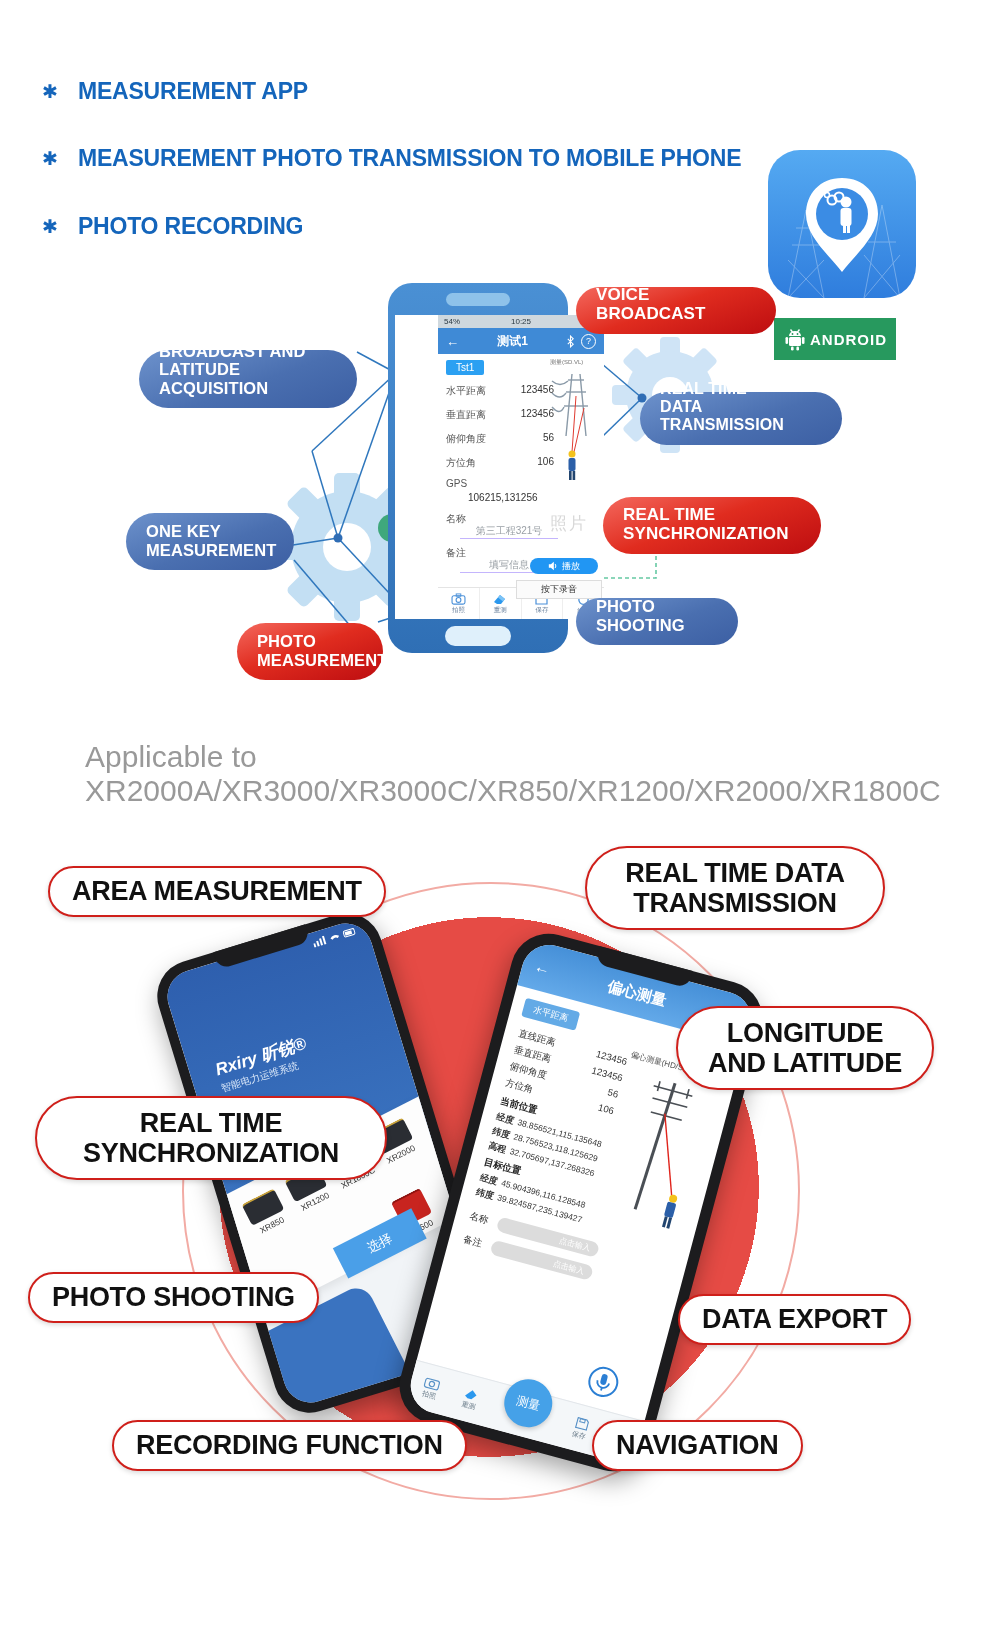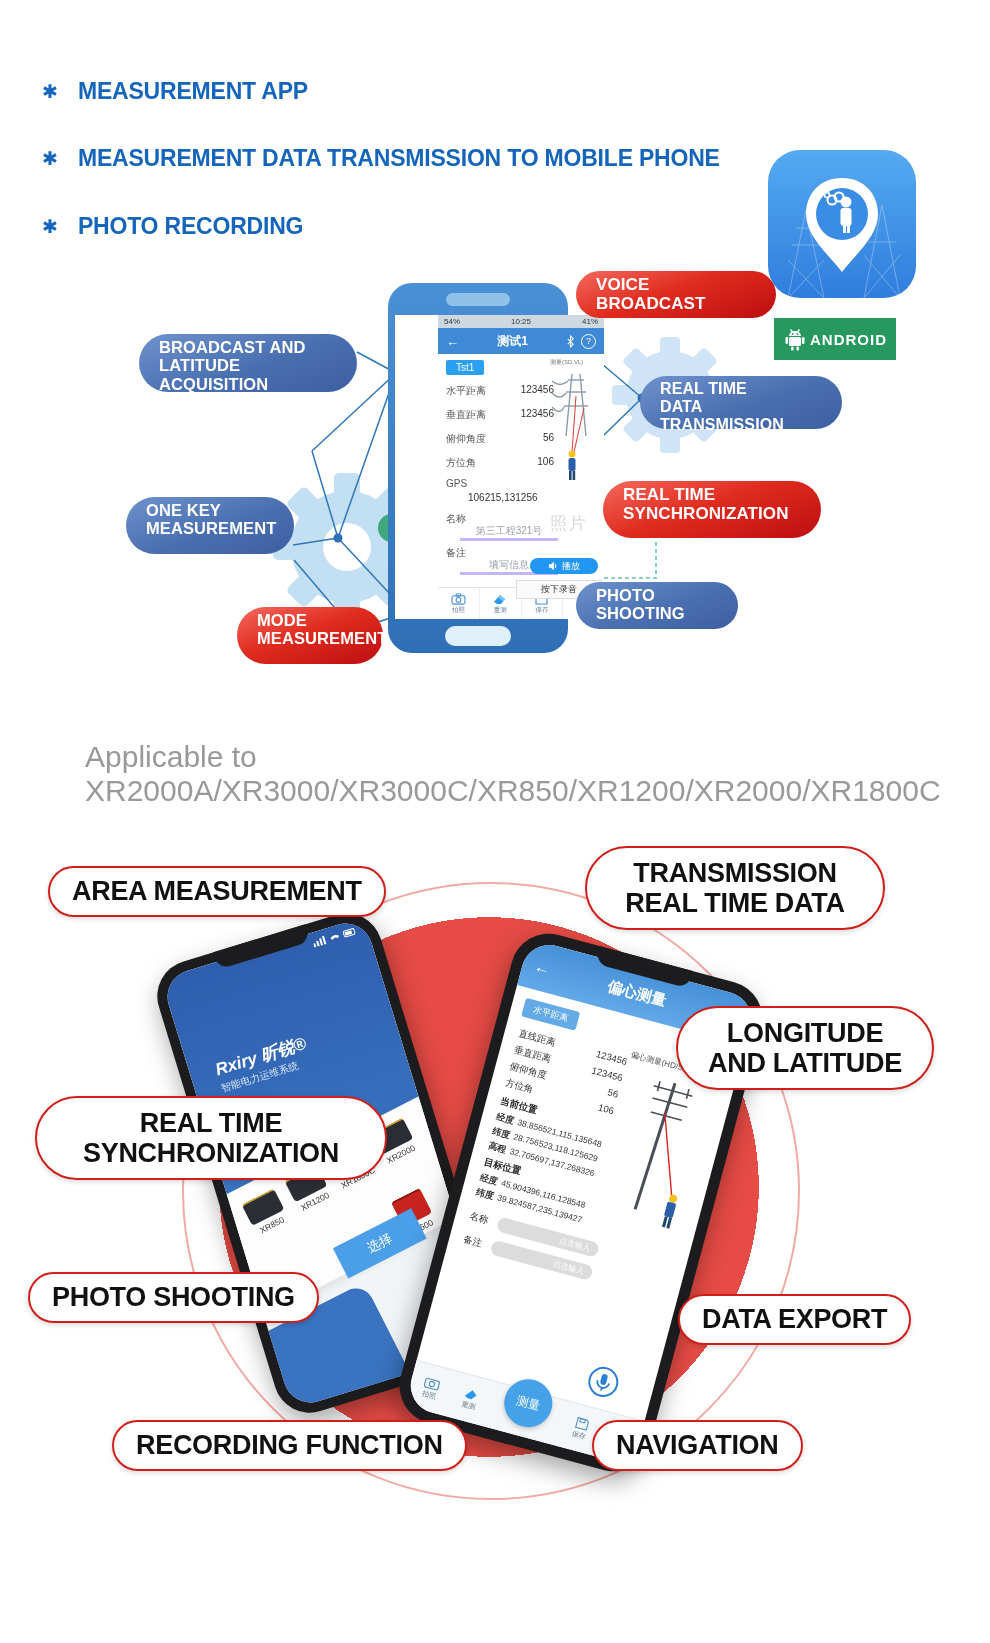--- a/index.html
+++ b/index.html
@@ -20,42 +20,42 @@
            display:flex;align-items:center;justify-content:center;gap:3px;}
   .androidbadge .atxt{color:#fff;font-size:15px;font-weight:bold;letter-spacing:1px;}
 
   
   .net{position:absolute;left:0;top:260px;z-index:2;}
   .gear{position:absolute;z-index:1;}
   .greendot{position:absolute;left:378px;top:514px;width:28px;height:28px;border-radius:50%;
             background:#3fa87c;z-index:1;}
 
   .pill{position:absolute;z-index:4;border-radius:999px;color:#fff;font-weight:bold;
-        display:flex;flex-direction:column;justify-content:flex-start;line-height:1.12;
-        padding:4px 20px;box-sizing:border-box;letter-spacing:.1px;}
+        display:flex;flex-direction:column;justify-content:flex-end;line-height:1.12;
+        padding:11px 20px;box-sizing:border-box;letter-spacing:.1px;margin-top:16px;}
   .pill.red{background:linear-gradient(160deg,#f4695e 0%,#e02c1f 45%,#bd0d10 100%);}
   .pill.blue{background:linear-gradient(160deg,#6d92cc 0%,#4a6fb0 55%,#3c5fa3 100%);}
   .pill.center{align-items:center;}
 
   
   .phone1{position:absolute;left:388px;top:283px;width:180px;height:370px;z-index:3;
           background:linear-gradient(180deg,#4a90d4,#2f6fb5);border-radius:24px;}
   .p1-speaker{position:absolute;left:58px;top:10px;width:64px;height:13px;border-radius:8px;background:#8ec2ea;}
   .p1-screen{position:absolute;left:7px;top:32px;width:166px;height:304px;background:#fff;overflow:hidden;padding-left:43px;}
   .p1-status{height:13px;background:#cfd8de;color:#2b3a44;font-size:8px;display:flex;
              align-items:center;justify-content:space-between;padding:0 6px;}
   .p1-header{height:26px;background:#3f8ad6;color:#fff;display:flex;align-items:center;padding:0 8px;gap:6px;}
   .p1-title{flex:1;text-align:center;font-size:12px;font-weight:bold;}
   .p1-help{width:13px;height:13px;border:1px solid #fff;border-radius:50%;font-size:9px;line-height:13px;
            text-align:center;}
   .p1-body{position:relative;height:233px;font-size:10px;color:#555;}
   .p1-tag{position:absolute;left:8px;top:6px;background:#2ba0f2;color:#fff;padding:2px 10px;border-radius:2px;font-size:10px;}
   .p1-row{position:absolute;left:8px;width:108px;display:flex;justify-content:space-between;}
   .p1-row .v{color:#333;}
-  .p1-underline{position:absolute;border-bottom:3px solid #c4b5fd;text-align:center;color:#9aa0a6;}
+  .p1-underline{position:absolute;border-bottom:1px solid #c4b5fd;text-align:center;color:#9aa0a6;}
   .p1-photo{position:absolute;left:112px;top:158px;color:#d8d8d8;font-size:17px;letter-spacing:2px;}
   .p1-caption{position:absolute;left:112px;top:4px;font-size:6px;color:#777;}
   .p1-play{position:absolute;left:92px;top:204px;width:68px;height:16px;background:#2196f3;border-radius:9px;
            color:#fff;font-size:9px;display:flex;align-items:center;justify-content:center;gap:4px;}
   .p1-record{position:absolute;left:78px;top:226px;width:84px;height:17px;background:#fbfbfb;border:1px solid #ddd;
            color:#333;font-size:9px;display:flex;align-items:center;justify-content:center;}
   .p1-toolbar{height:32px;border-top:1px solid #e4e4e4;display:flex;background:#fff;}
   .p1-tool{flex:1;display:flex;flex-direction:column;align-items:center;justify-content:center;gap:1px;
            border-left:1px solid #eee;}
   .p1-tool:first-child{border-left:none;}
@@ -124,21 +124,21 @@
 <body>
 
 <div class="canvas">
 
   <div class="bullet" style="left:42px;top:78px;">
     <span class="splat">✱</span>
     <span class="btxt">MEASUREMENT APP</span>
   </div>
   <div class="bullet" style="left:42px;top:145px;">
     <span class="splat">✱</span>
-    <span class="btxt">MEASUREMENT DATA TRANSMISSION TO MOBILE PHONE</span>
+    <span class="btxt">MEASUREMENT PHOTO TRANSMISSION TO MOBILE PHONE</span>
   </div>
   <div class="bullet" style="left:42px;top:213px;">
     <span class="splat">✱</span>
     <span class="btxt">PHOTO RECORDING</span>
   </div>
 
   <div class="appicon">
     <svg width="148" height="148" viewBox="0 0 148 148">
       <g stroke="#ffffff" stroke-width="1" opacity="0.30" fill="none">
         <path d="M20 148 L38 60 L56 148 M20 148 L56 110 M56 148 L20 110 M24 95 L52 95 M28 78 L48 78"></path>
@@ -342,21 +342,21 @@
 
   <div class="pill blue" style="left:139px;top:334px;width:218px;height:58px;font-size:16.5px;">
     <span>BROADCAST AND</span>
     <span>LATITUDE ACQUISITION</span>
   </div>
   <div class="pill blue" style="left:126px;top:497px;width:168px;height:57px;font-size:16.5px;">
     <span>ONE KEY</span>
     <span>MEASUREMENT</span>
   </div>
   <div class="pill red" style="left:237px;top:607px;width:146px;height:57px;font-size:16.5px;">
-    <span>MODE</span>
+    <span>PHOTO</span>
     <span>MEASUREMENT</span>
   </div>
   <div class="pill red center" style="left:576px;top:271px;width:200px;height:47px;font-size:17px;">
     <span>VOICE BROADCAST</span>
   </div>
   <div class="pill blue" style="left:640px;top:376px;width:202px;height:53px;font-size:16px;">
     <span>REAL TIME</span>
     <span>DATA TRANSMISSION</span>
   </div>
   <div class="pill red" style="left:603px;top:481px;width:218px;height:57px;font-size:17px;">
@@ -515,22 +515,22 @@
           </svg>
           <span class="tl">结束</span>
         </div>
       </div>
     </div>
     <div class="notch"></div>
   </div>
 
   <div class="taglabel" style="left:48px;top:866px;">AREA MEASUREMENT</div>
   <div class="taglabel two" style="left:585px;top:846px;width:300px;box-sizing:border-box;">
+    <div>REAL TIME DATA</div>
     <div>TRANSMISSION</div>
-    <div>REAL TIME DATA</div>
   </div>
   <div class="taglabel two" style="left:676px;top:1006px;width:258px;box-sizing:border-box;">
     <div>LONGITUDE</div>
     <div>AND LATITUDE</div>
   </div>
   <div class="taglabel two" style="left:35px;top:1096px;width:352px;box-sizing:border-box;">
     <div>REAL TIME</div>
     <div>SYNCHRONIZATION</div>
   </div>
   <div class="taglabel" style="left:28px;top:1272px;">PHOTO SHOOTING</div>

